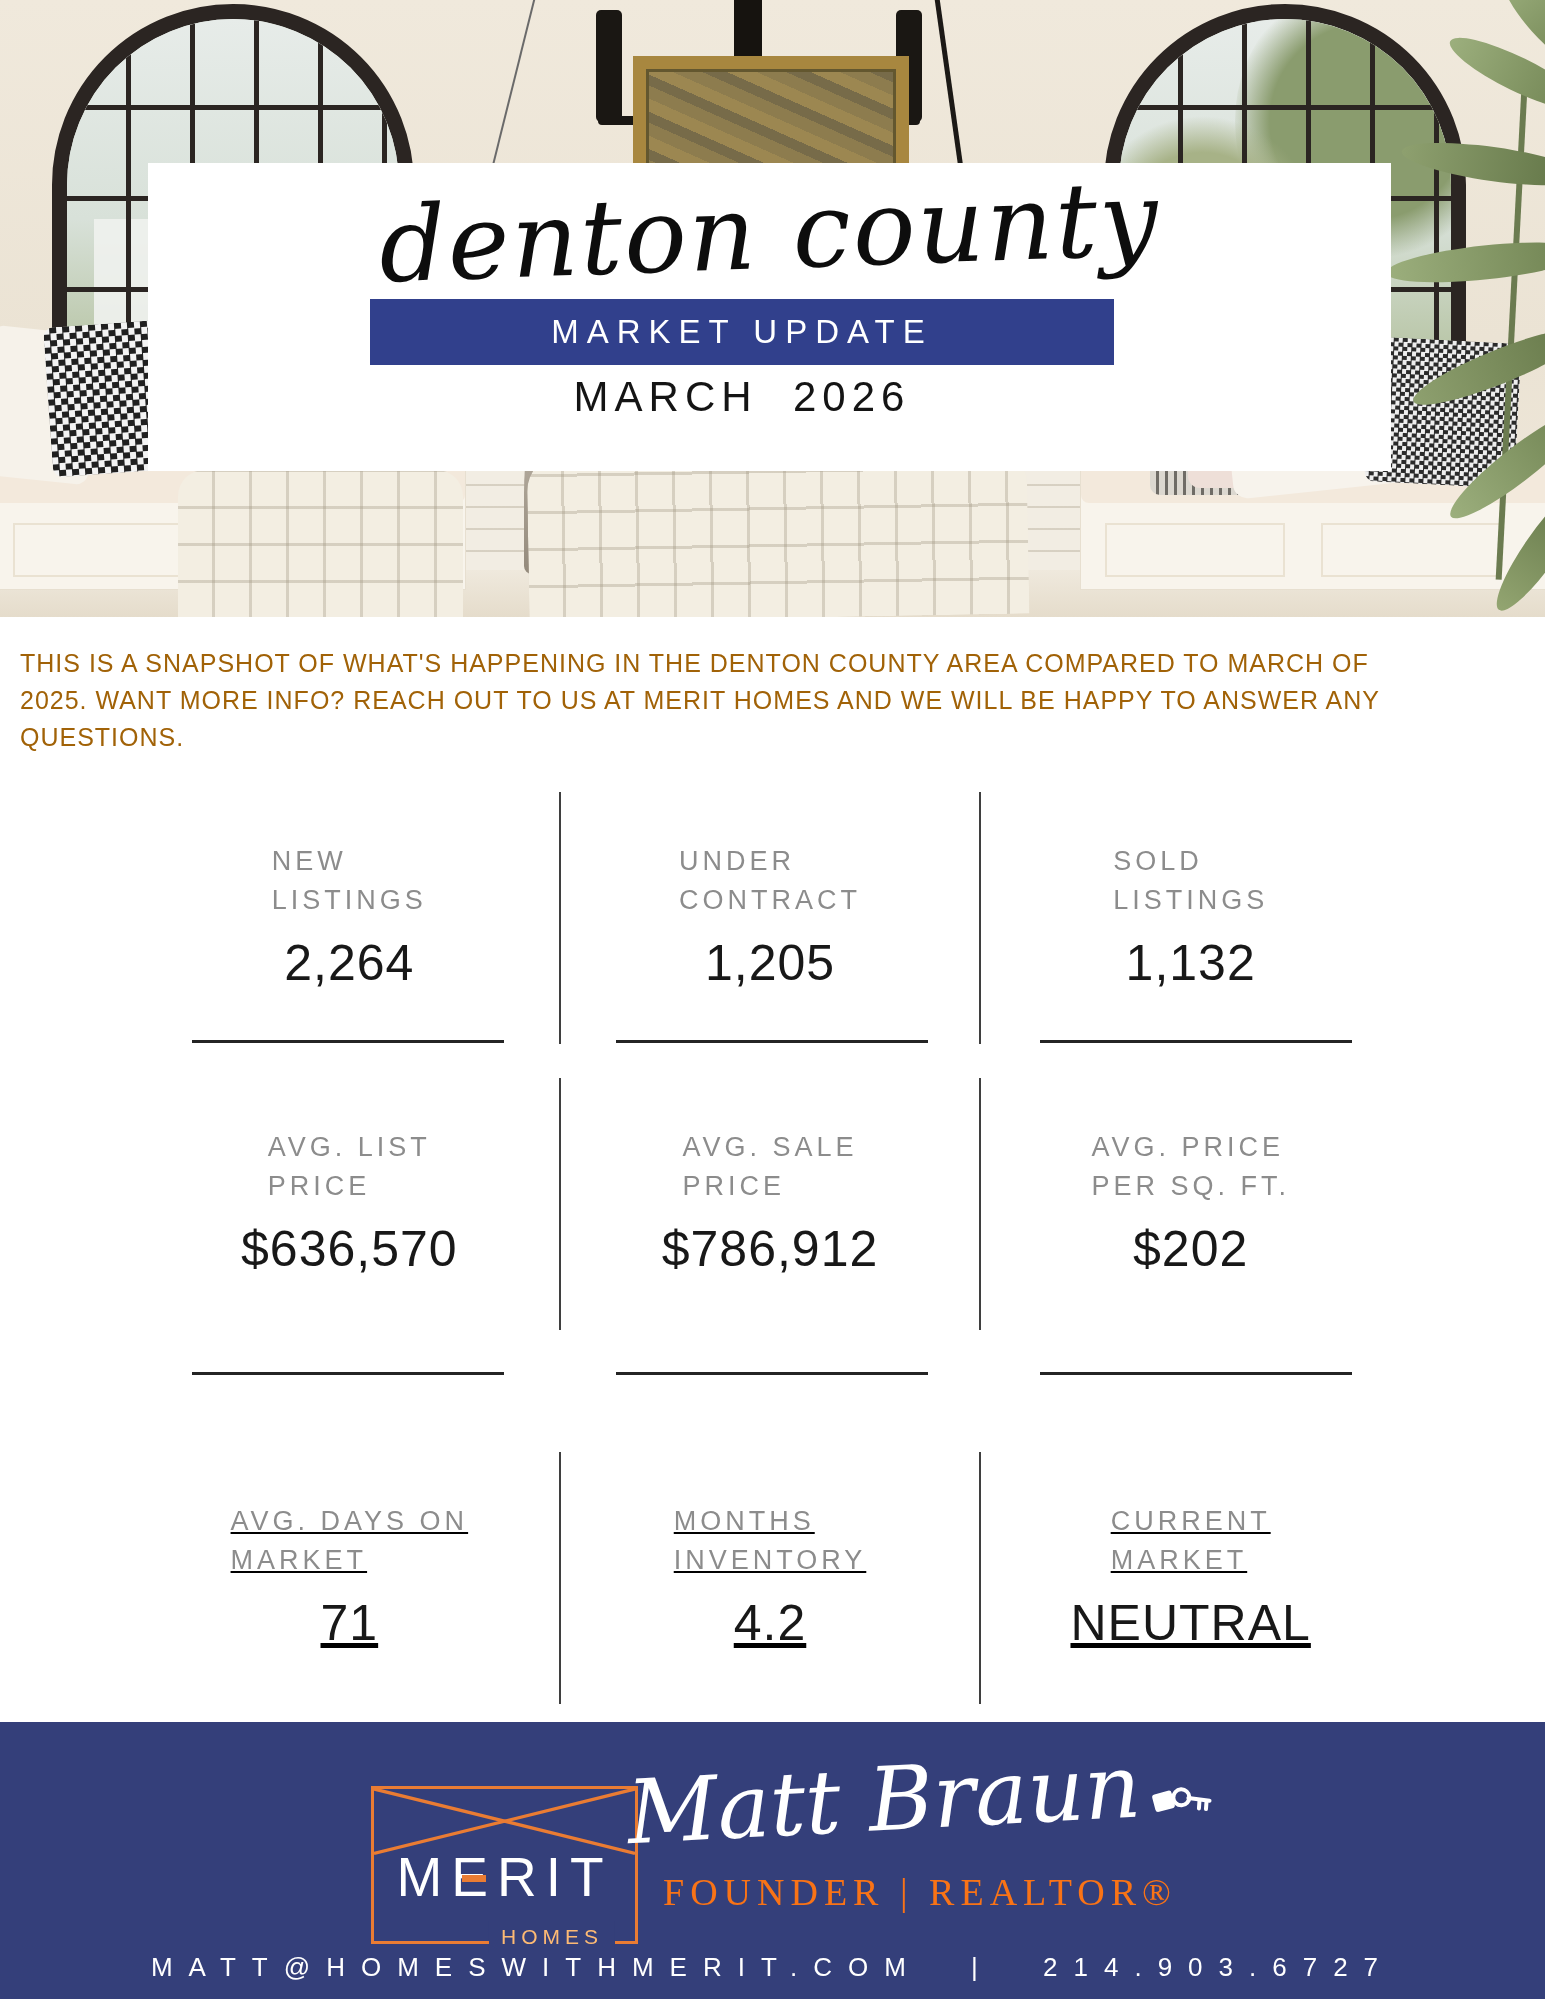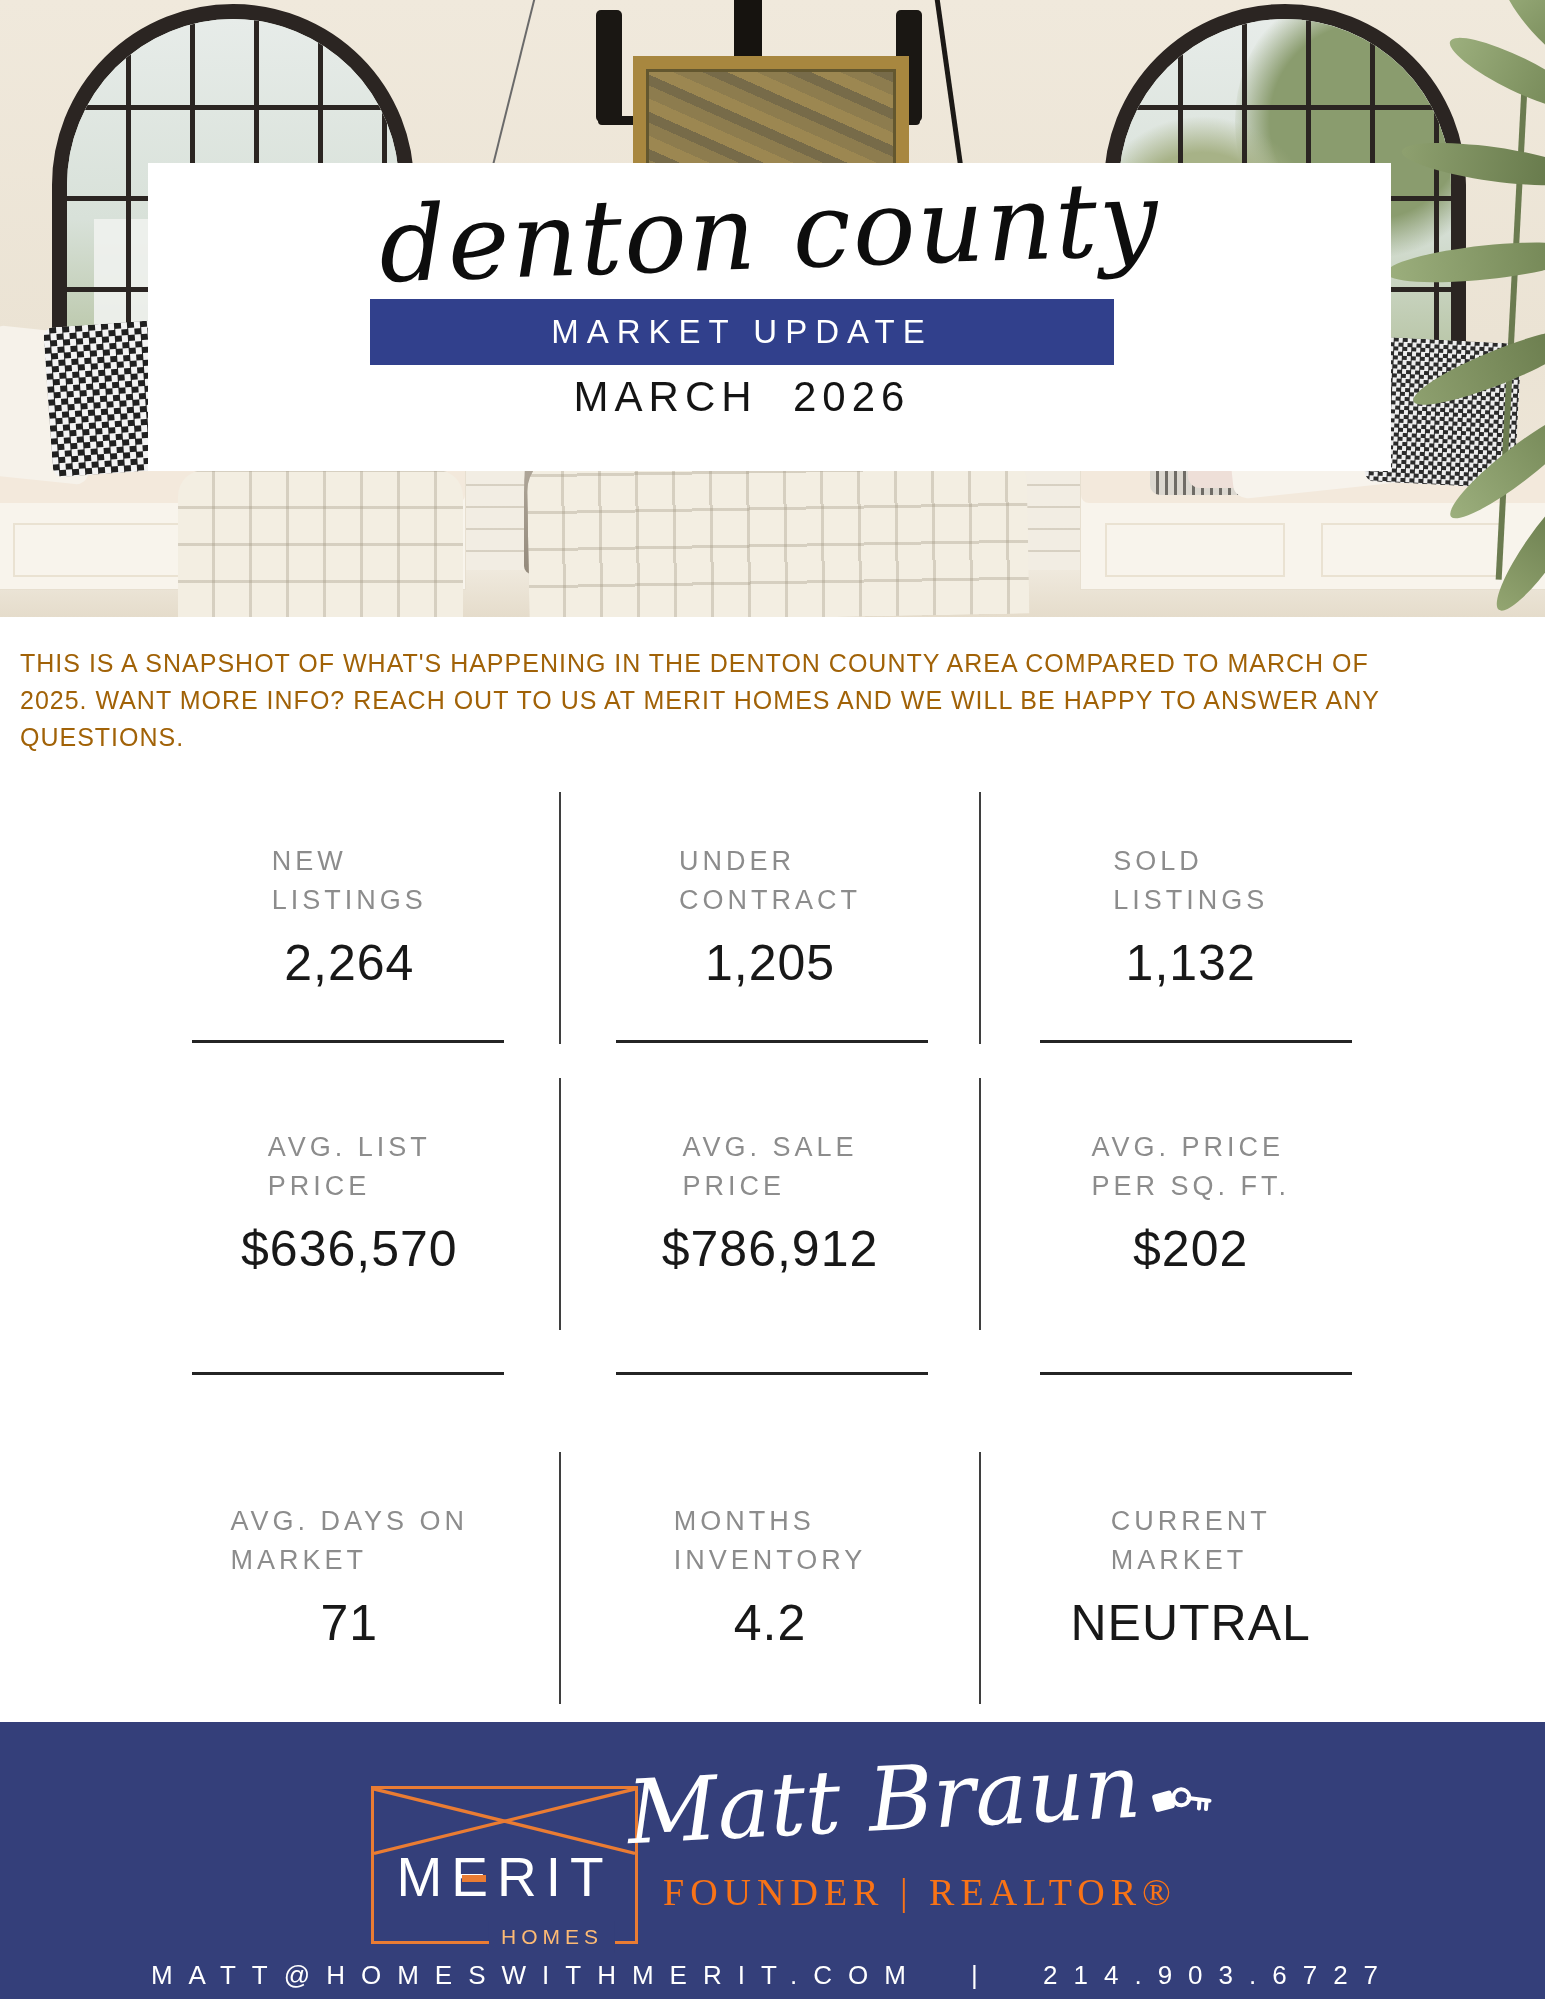--- a/index.html
+++ b/index.html
@@ -92,21 +92,21 @@
       font-size:33px; letter-spacing:8px; }
   .march { position:absolute; left:222px; top:210px; width:744px; text-align:center;
       font-size:42px; letter-spacing:6px; color:#141414; white-space:pre; }
 
   
   .intro { position:absolute; left:20px; top:645px; width:1512px; font-size:25px; line-height:37px;
       letter-spacing:1px; color:#a16207; white-space:pre-line; }
 
   
   .stat-row { position:absolute; left:140px; width:1260px; display:flex; }
-  .row1 { top:792px; height:252px; } .row2 { top:1078px; height:252px; } .row3 { top:1452px; height:252px; }
+  .row1 { top:792px; height:252px; } .row2 { top:1078px; height:252px; } .row3 { top:1452px; height:252px;text-decoration:underline; }
   .stat-cell { flex:1; display:flex; flex-direction:column; align-items:center; padding-top:50px; }
   .stat-cell + .stat-cell { border-left:2px solid #3f3f3f; }
   .stat-label { font-size:27px; letter-spacing:4px; line-height:39px; color:#8c8c8c;
       white-space:pre-line; }
   .stat-value { margin-top:14px; font-size:50px; letter-spacing:1px; color:#181818; }
   .rule { position:absolute; height:3px; background:#242424; width:312px; }
   .rule.c1 { left:192px; } .rule.c2 { left:616px; } .rule.c3 { left:1040px; }
   .rules1 .rule { top:1040px; } .rules2 .rule { top:1372px; }
 
   
@@ -120,21 +120,21 @@
   .homes-label { position:absolute; left:178px; top:132px; transform:translateX(-50%);
       background:var(--footer-blue,#343f7a); padding:0 12px; font-size:21px; letter-spacing:5px;
       color:#fdba74; line-height:32px; white-space:nowrap; }
   .signature-wrap { position:absolute; left:620px; top:14px; width:600px; display:flex;
       align-items:center; justify-content:center; transform:rotate(-3deg); }
   .signature-text { font-family:"DejaVu Serif", serif; font-style:italic; font-size:88px; line-height:124px;
       color:#ffffff; white-space:pre; }
   .key-icon { margin-left:10px; margin-top:30px; }
   .role { position:absolute; left:620px; top:148px; width:600px; text-align:center;
       font-size:38px; letter-spacing:6px; color:#f97316; white-space:pre;font-family:Liberation Serif, serif; }
-  .contact { position:absolute; left:0; right:0; bottom:8px; text-align:center;
+  .contact { position:absolute; left:0; right:0; bottom:16px; text-align:center;
       font-size:26px; letter-spacing:16px; color:#ffffff; white-space:nowrap;margin-top:12px; }
   .contact .sep { margin:0 26px; }
 </style>
 </head>
 <body>
 
 <div class="hero">
   <div class="win win-left">
     <div class="scene">
       <div class="scene-house"></div>

